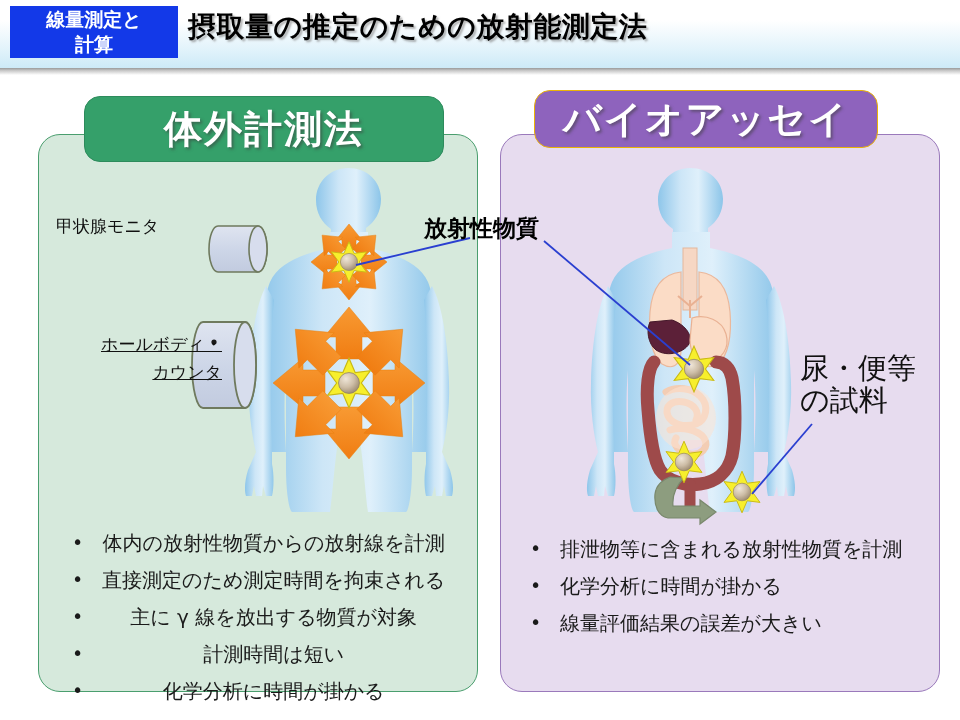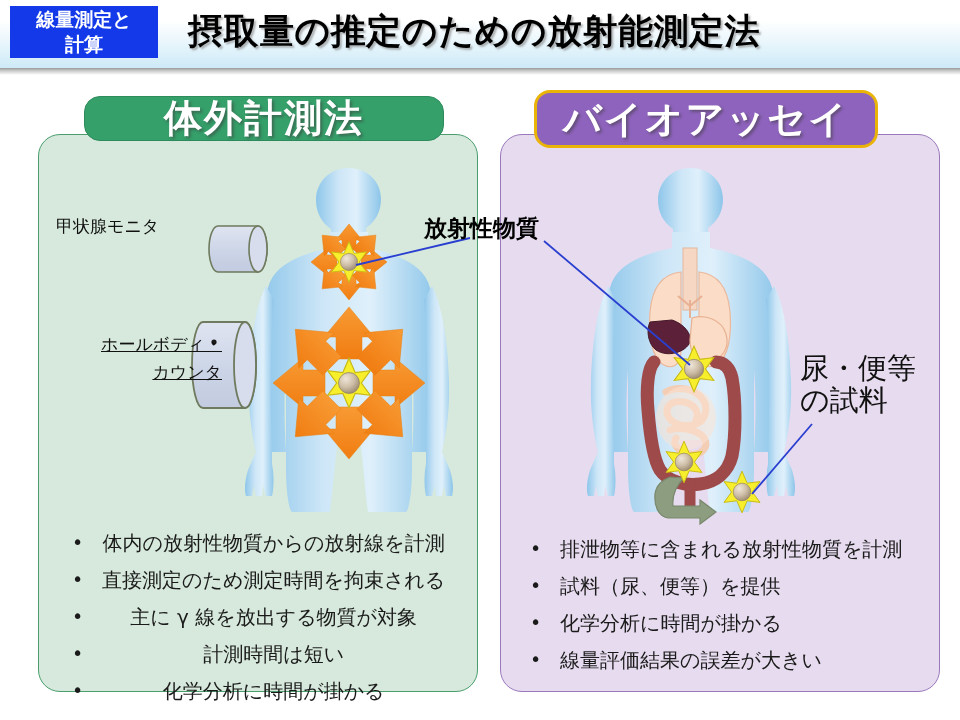--- a/index.html
+++ b/index.html
@@ -13,30 +13,30 @@
   
   .header{
     position:absolute;left:0;top:0;width:960px;height:68px;
     background:linear-gradient(to bottom,#ffffff 0%,#ffffff 30%,#e2f3fb 72%,#cdeaf7 100%);
   }
   .header-shadow{
     position:absolute;left:0;top:68px;width:960px;height:7px;
     background:linear-gradient(to bottom,#9a9a9a 0%,#c9c9c9 38%,#ffffff 100%);
   }
   .badge{
-    position:absolute;left:10px;top:6px;width:148px;height:52px;
+    position:absolute;left:10px;top:6px;width:168px;height:52px;
     background:#1339e8;color:#ffffff;
     display:flex;flex-direction:column;align-items:center;justify-content:center;
     font-weight:bold;font-size:19px;line-height:25px;letter-spacing:0px;
     text-align:center;
   }
   .badge span{display:block;}
   .title{
     position:absolute;left:188px;top:8px;
-    font-size:35px;font-weight:bold;color:#000000;
+    font-size:28px;font-weight:bold;color:#000000;
     letter-spacing:0.5px;
     text-shadow:2px 2px 2px rgba(120,120,120,0.55);
     white-space:nowrap;
   }
 
   
   .panel{position:absolute;border-radius:22px;box-sizing:border-box;}
   .panel-left{
     left:38px;top:134px;width:440px;height:558px;
     background:#d6e9dc;border:1.4px solid #4a9e6e;
@@ -48,26 +48,26 @@
 
   
   .sec-head{
     position:absolute;border-radius:16px;
     display:flex;align-items:center;justify-content:center;
     color:#ffffff;font-weight:bold;font-size:38px;letter-spacing:2px;
     text-shadow:2px 2px 3px rgba(60,60,60,0.55);
     box-sizing:border-box;
   }
   .sec-left{
-    left:84px;top:96px;width:360px;height:45px;
+    left:84px;top:96px;width:360px;height:66px;
     background:#35a06a;border:1px solid #2d8b5c;
   }
   .sec-right{
     left:534px;top:90px;width:344px;height:58px;
-    background:#8e63bd;border:3px solid #eab308;
+    background:#8e63bd;border:1px solid #eab308;
   }
 
   
   .lbl{position:absolute;color:#111;font-size:17px;line-height:28px;white-space:nowrap;}
   .lbl-thyroid{left:56px;top:212px;}
   .lbl-wbc{left:52px;top:330px;text-align:right;width:170px;white-space:normal;text-decoration:underline;}
   .lbl-radio{
     left:424px;top:214px;font-size:23px;font-weight:bold;color:#000;
     white-space:nowrap;
   }
@@ -325,18 +325,17 @@
   <ul class="bullets bullets-left">
     <li>体内の放射性物質からの放射線を計測</li>
     <li>直接測定のため測定時間を拘束される</li>
     <li>主に γ 線を放出する物質が対象</li>
     <li>計測時間は短い</li>
     <li>化学分析に時間が掛かる</li>
   </ul>
 
   <ul class="bullets bullets-right">
     <li>排泄物等に含まれる放射性物質を計測</li>
-    <li>試料（尿、便等）を提供</li>
     <li>化学分析に時間が掛かる</li>
     <li>線量評価結果の誤差が大きい</li>
   </ul>
 
 </div>
 
 </body></html>

